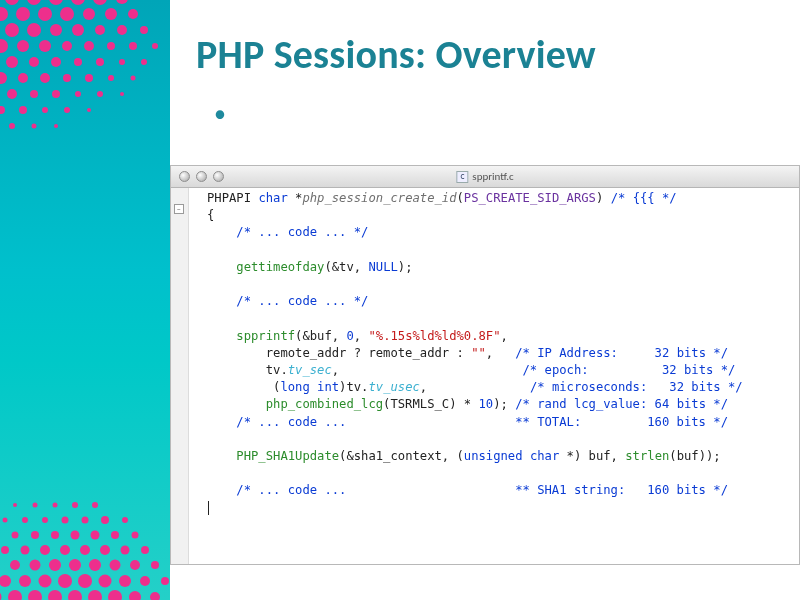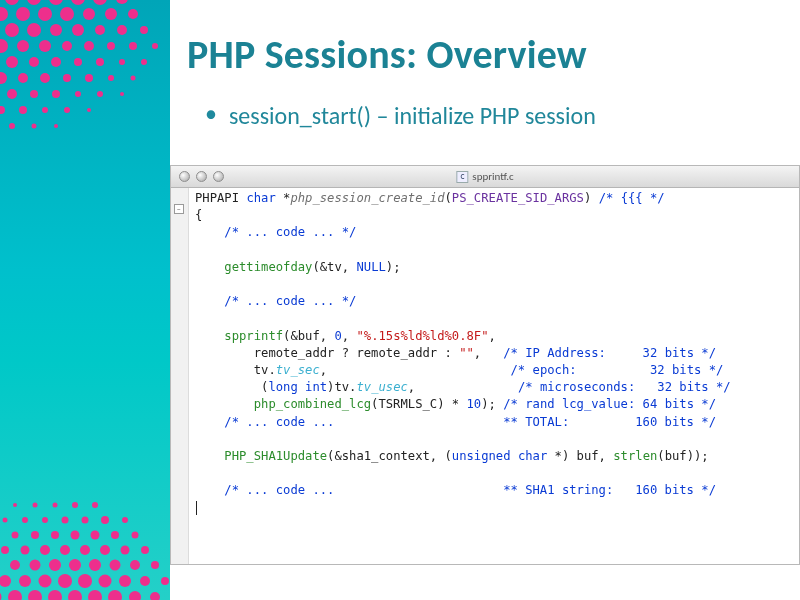--- a/index.html
+++ b/index.html
@@ -13,21 +13,21 @@
     overflow: hidden;
   }
   .halftone-top {
     position: absolute; left: -20px; top: -10px; width: 200px; height: 160px;
   }
   .halftone-bottom {
     position: absolute; left: -20px; bottom: -25px; width: 210px; height: 130px;
   }
   .halftone-top circle, .halftone-bottom circle { fill: #ed2f8c; }
   .content {
-    position: absolute; left: 187px; top: 30px; right: 10px;
+    position: absolute; left: 196px; top: 30px; right: 10px;
   }
   .title {
     font-size: 40px; font-weight: 700; color: #1b8294; letter-spacing: 0.2px;
     margin-bottom: 22px;
   }
   .bullet {
     margin-left: 18px; margin-bottom: 14px; display: flex; align-items: flex-start;
     color: #20879a; font-size: 24px; font-weight: 400;
   }
   .bullet .dot { color: #1f8a9e; margin-right: 12px; line-height: 1.1; }
@@ -61,21 +61,21 @@
   .gutter {
     width: 18px; background: #f1f1f1; border-right: 1px solid #dcdcdc;
     position: relative;
   }
   .fold-marker {
     position: absolute; left: 3px; top: 16px; width: 10px; height: 10px;
     border: 1px solid #9a9a9a; background: #fff; font-size: 8px; line-height: 8px;
     text-align: center; color: #666;
   }
   .code-body {
-    flex: 1; padding: 2px 8px 4px 6px;
+    flex: 1; padding: 2px 8px 4px 18px;
     font-family: Menlo, Monaco, Consolas, monospace; font-size: 12.2px;
     line-height: 17.2px; color: #222; white-space: pre;
   }
   .kw   { color: #0a3bd4; }     
   .fn   { color: #2c8c2c; }     
   .id   { color: #6f6f6f; font-style: italic; } 
   .num  { color: #0a3bd4; }
   .str  { color: #c41a1a; }
   .cmt  { color: #0a3bd4; }     
   .mem  { color: #3cb0d0; font-style: italic; } 
@@ -226,21 +226,20 @@
           <circle cx="165" cy="118" r="6"></circle>
           <circle cx="185" cy="118" r="5"></circle>
       </g>
     </svg>
   </div>
 
   <div class="content">
     <div class="title">PHP Sessions: Overview</div>
     <div class="bullet">
       <span class="dot">•</span>
-      <span>session_start() – initialize PHP session</span>
     </div>
   </div>
 
   <div class="code-window">
     <div class="titlebar">
       <div class="traffic">
         <span class="tlight"></span>
         <span class="tlight"></span>
         <span class="tlight"></span>
       </div>

